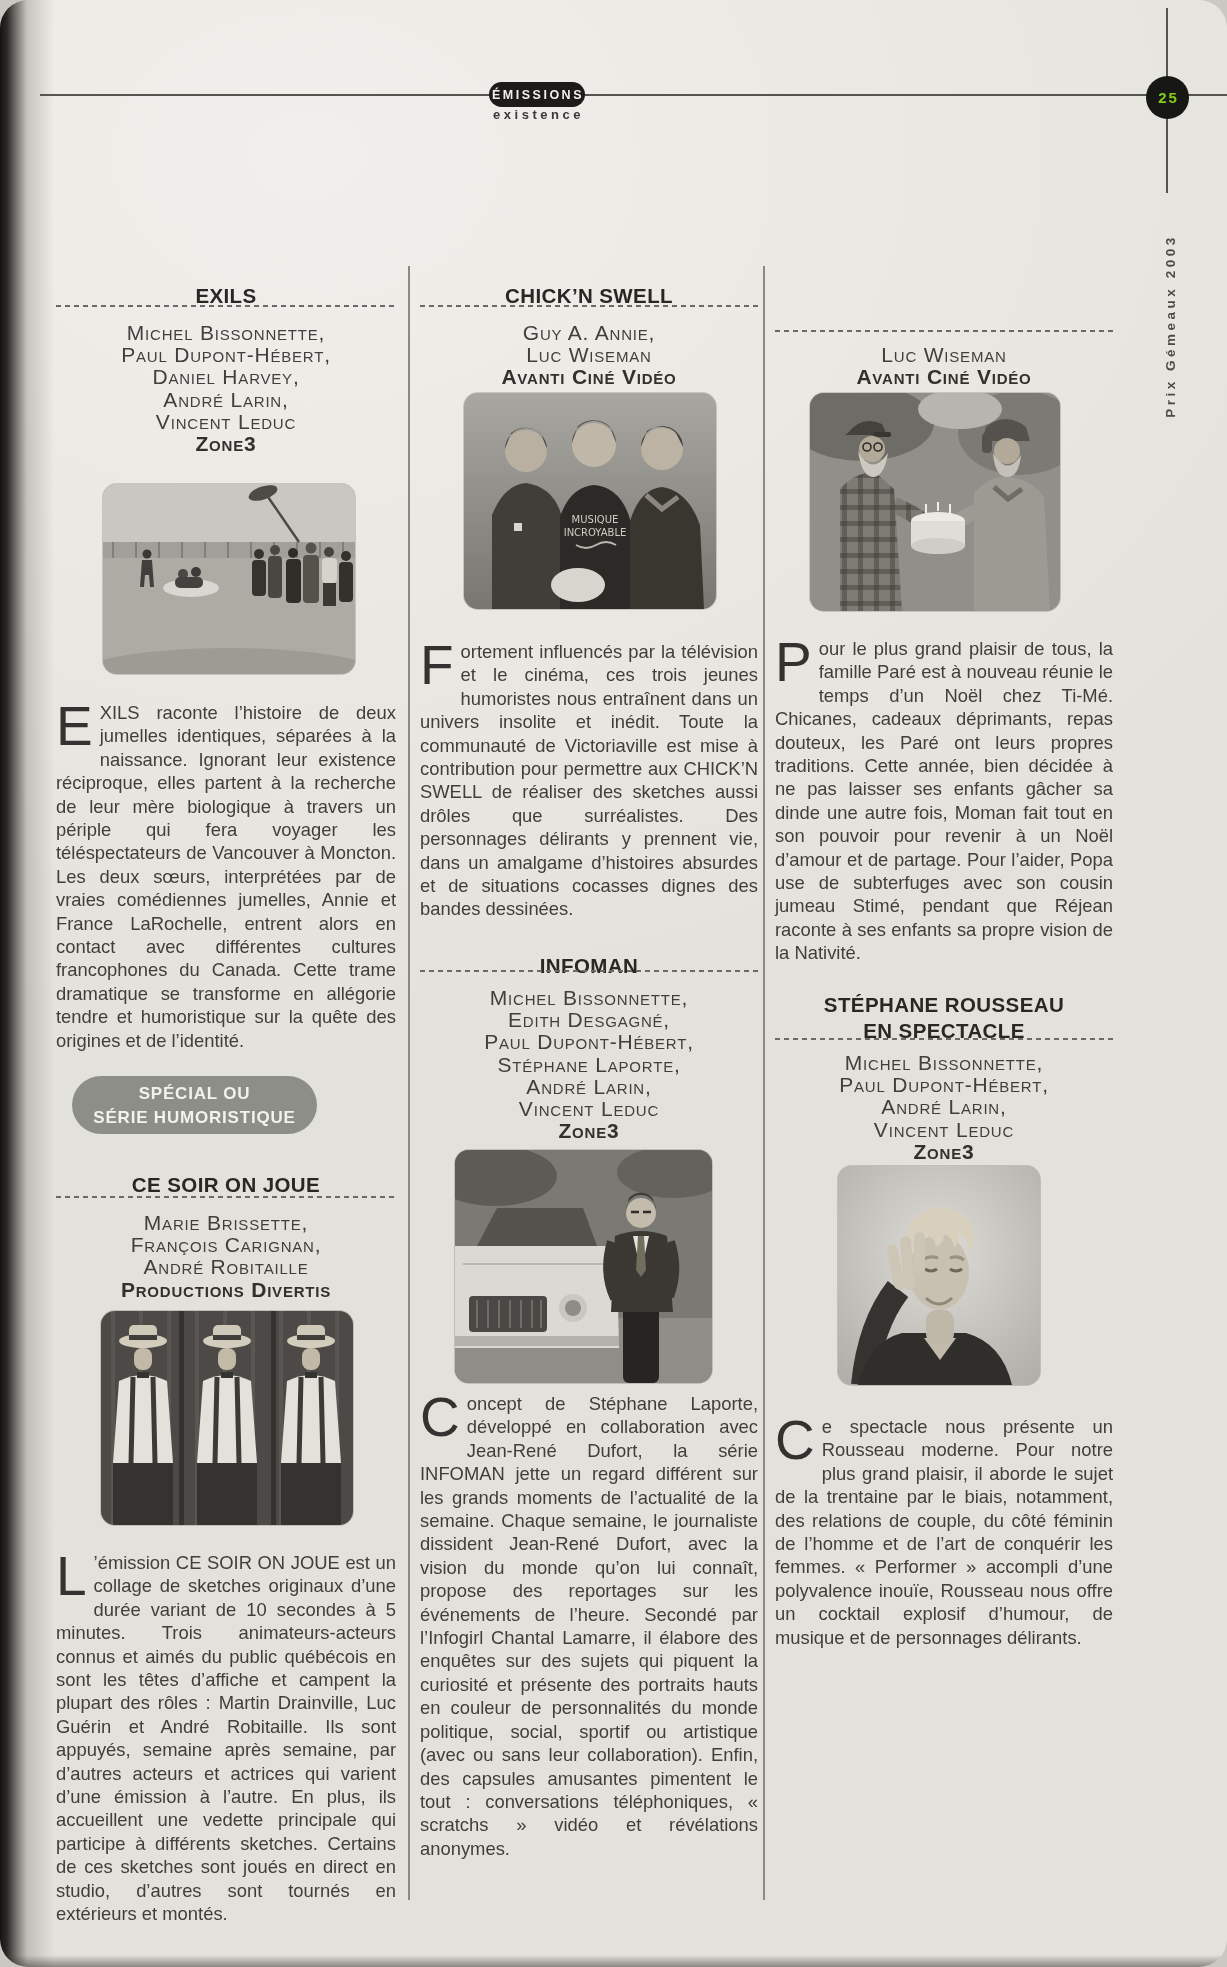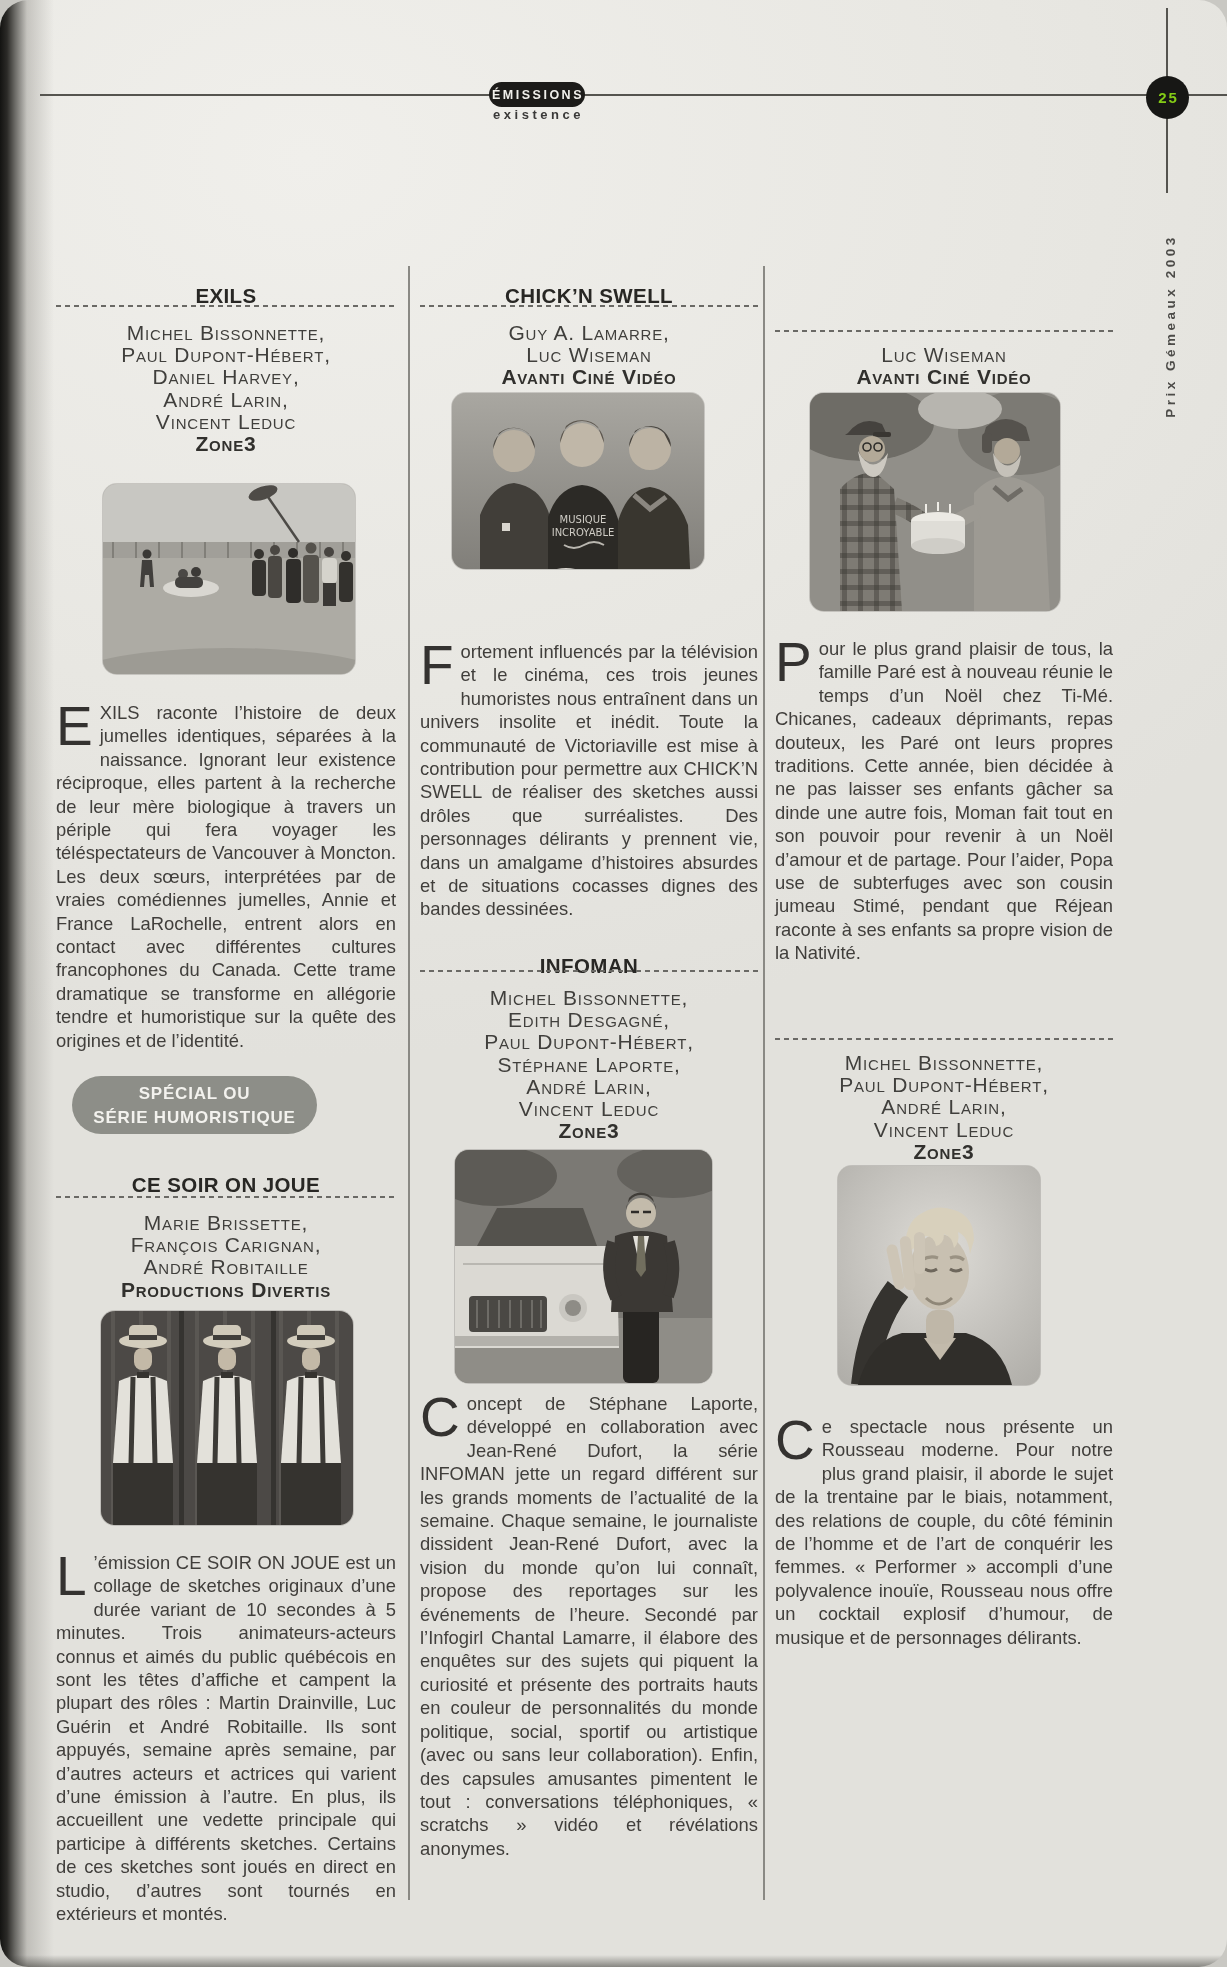--- a/index.html
+++ b/index.html
@@ -167,26 +167,26 @@
       </svg>
     </div>
     <p class="body" style="top:1551px"><span class="dropcap">L</span><span>’émission CE SOIR ON JOUE est un collage de sketches originaux d’une durée variant de 10 secondes à 5 minutes. Trois animateurs-acteurs connus et aimés du public québécois en sont les têtes d’affiche et campent la plupart des rôles : Martin Drainville, Luc Guérin et André Robitaille. Ils sont appuyés, semaine après semaine, par d’autres acteurs et actrices qui varient d’une émission à l’autre. En plus, ils accueillent une vedette principale qui participe à différents sketches. Certains de ces sketches sont joués en direct en studio, d’autres sont tournés en extérieurs et montés.</span></p>
   </section>
 
   <section class="col col2">
     <h2 class="show-title" style="top:266px">CHICK’N SWELL</h2>
     <div class="dash" style="top:305px"></div>
     <div class="credits" style="top:322px">
       <div>
-          <div class="credit-line">Guy A. Lamarre,</div>
+          <div class="credit-line">Guy A. Annie,</div>
           <div class="credit-line">Luc Wiseman</div>
         </div>
       <div class="credit-producer">Avanti Ciné Vidéo</div>
     </div>
-    <div class="photo" style="top:393px;left:32px;width:252px;height:176px">
+    <div class="photo" style="top:393px;left:44px;width:252px;height:216px">
       <svg viewBox="0 0 252 216" width="252" height="216">
         <defs>
           <linearGradient id="p3g" x1="0" y1="0" x2="0" y2="1">
             <stop offset="0" stop-color="#a9a7a1"></stop>
               <stop offset="1" stop-color="#787671"></stop>
           </linearGradient>
         </defs>
         <rect width="252" height="216" fill="url(#p3g)"></rect>
         <circle cx="62" cy="58" r="21" fill="#b9b0a1"></circle>
         <path d="M41 56 a21 21 0 0 1 42 0 l-6 -15 a20 17 0 0 0 -30 -1 z" fill="#514d47"></path>
@@ -286,20 +286,24 @@
         <path d="M183 60 q14 24 28 2 q-2 22 -14 22 q-12 0 -14 -24 z" fill="#c5c1b9"></path>
         <path d="M184 94 l14 12 14 -10" stroke="#6f6c66" stroke-width="5" fill="none"></path>
         <ellipse cx="128" cy="128" rx="27" ry="9" fill="#eceae4"></ellipse>
         <rect x="101" y="128" width="54" height="25" fill="#dfddd7"></rect>
         <ellipse cx="128" cy="153" rx="27" ry="8" fill="#cfcdc7"></ellipse>
         <path d="M116 120 V111 M128 118 V109 M140 120 V111" stroke="#efede7" stroke-width="2"></path>
       </svg>
     </div>
     <p class="body" style="top:637px"><span class="dropcap">P</span><span>our le plus grand plaisir de tous, la famille Paré est à nouveau réunie le temps d’un Noël chez Ti-Mé. Chicanes, cadeaux déprimants, repas douteux, les Paré ont leurs propres traditions. Cette année, bien décidée à ne pas laisser ses enfants gâcher sa dinde une autre fois, Moman fait tout en son pouvoir pour revenir à un Noël d’amour et de partage. Pour l’aider, Popa use de subterfuges avec son cousin jumeau Stimé, pendant que Réjean raconte à ses enfants sa propre vision de la Nativité.</span></p>
 
+    <h2 class="show-title" style="top:975px">
+      <div>STÉPHANE ROUSSEAU</div>
+      <div>EN SPECTACLE</div>
+    </h2>
     <div class="dash" style="top:1038px"></div>
     <div class="credits" style="top:1052px">
       <div>
           <div class="credit-line">Michel Bissonnette,</div>
           <div class="credit-line">Paul Dupont-Hébert,</div>
           <div class="credit-line">André Larin,</div>
           <div class="credit-line">Vincent Leduc</div>
         </div>
       <div class="credit-producer">Zone3</div>
     </div>

